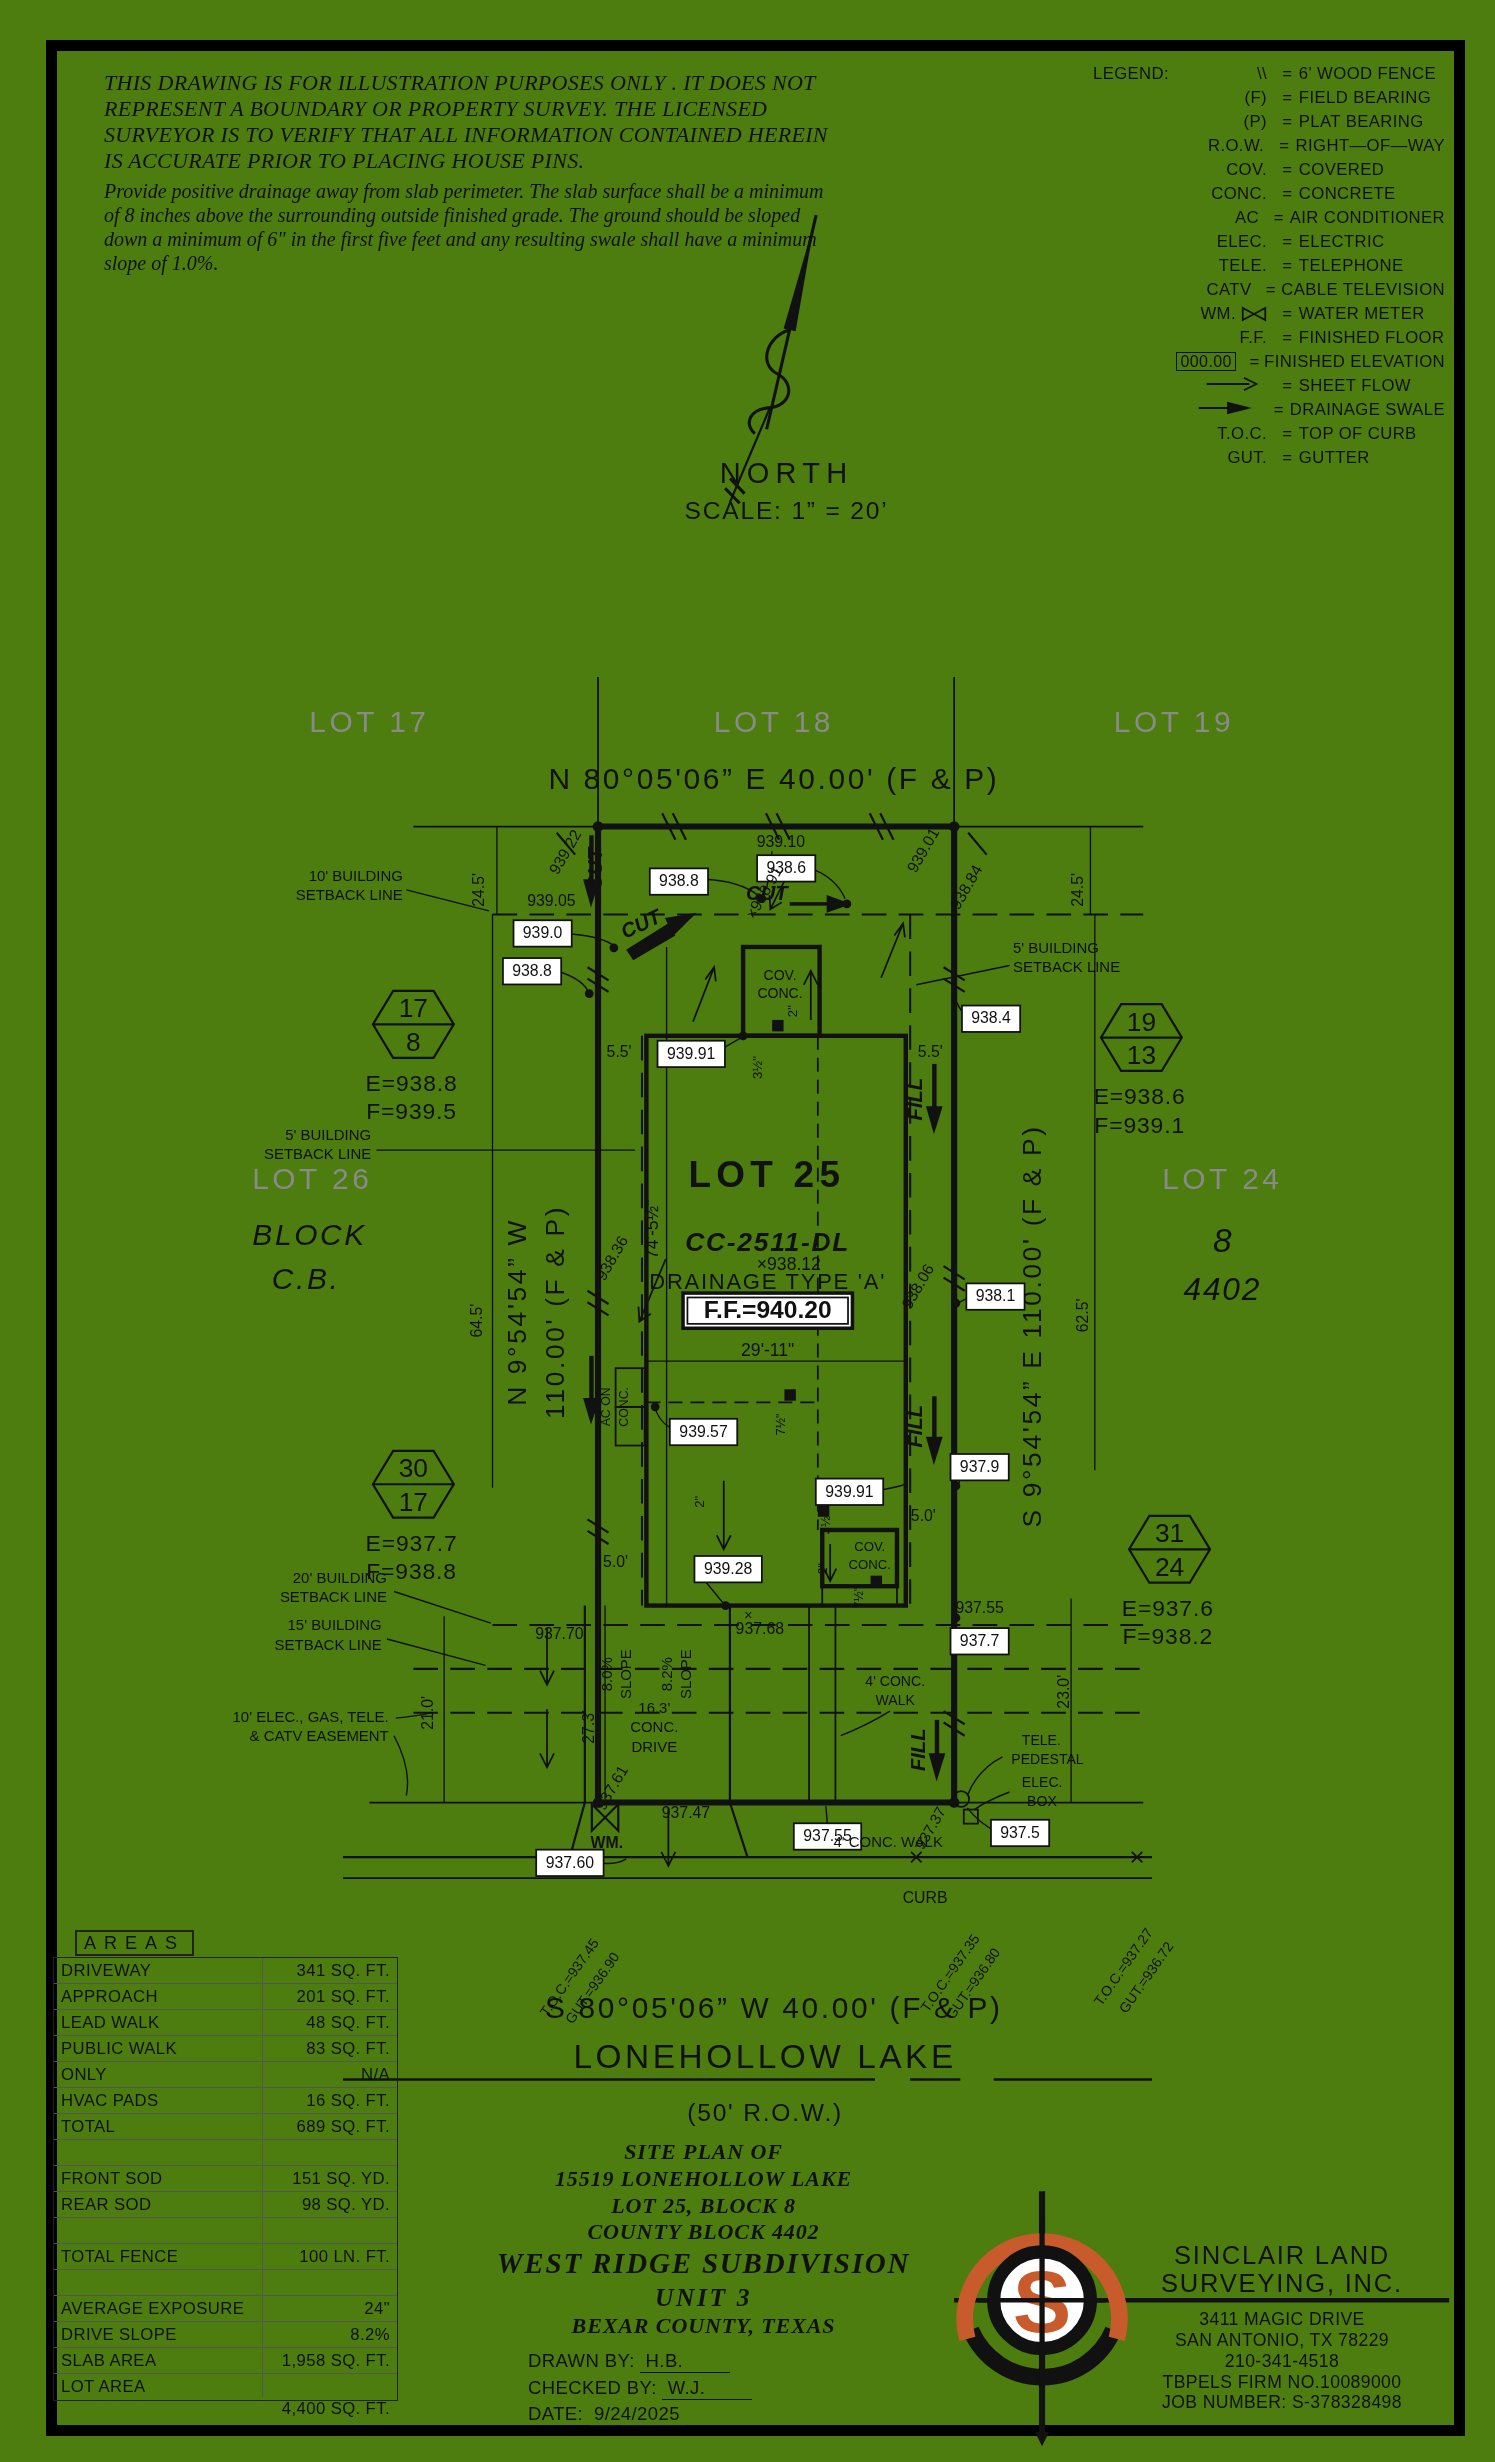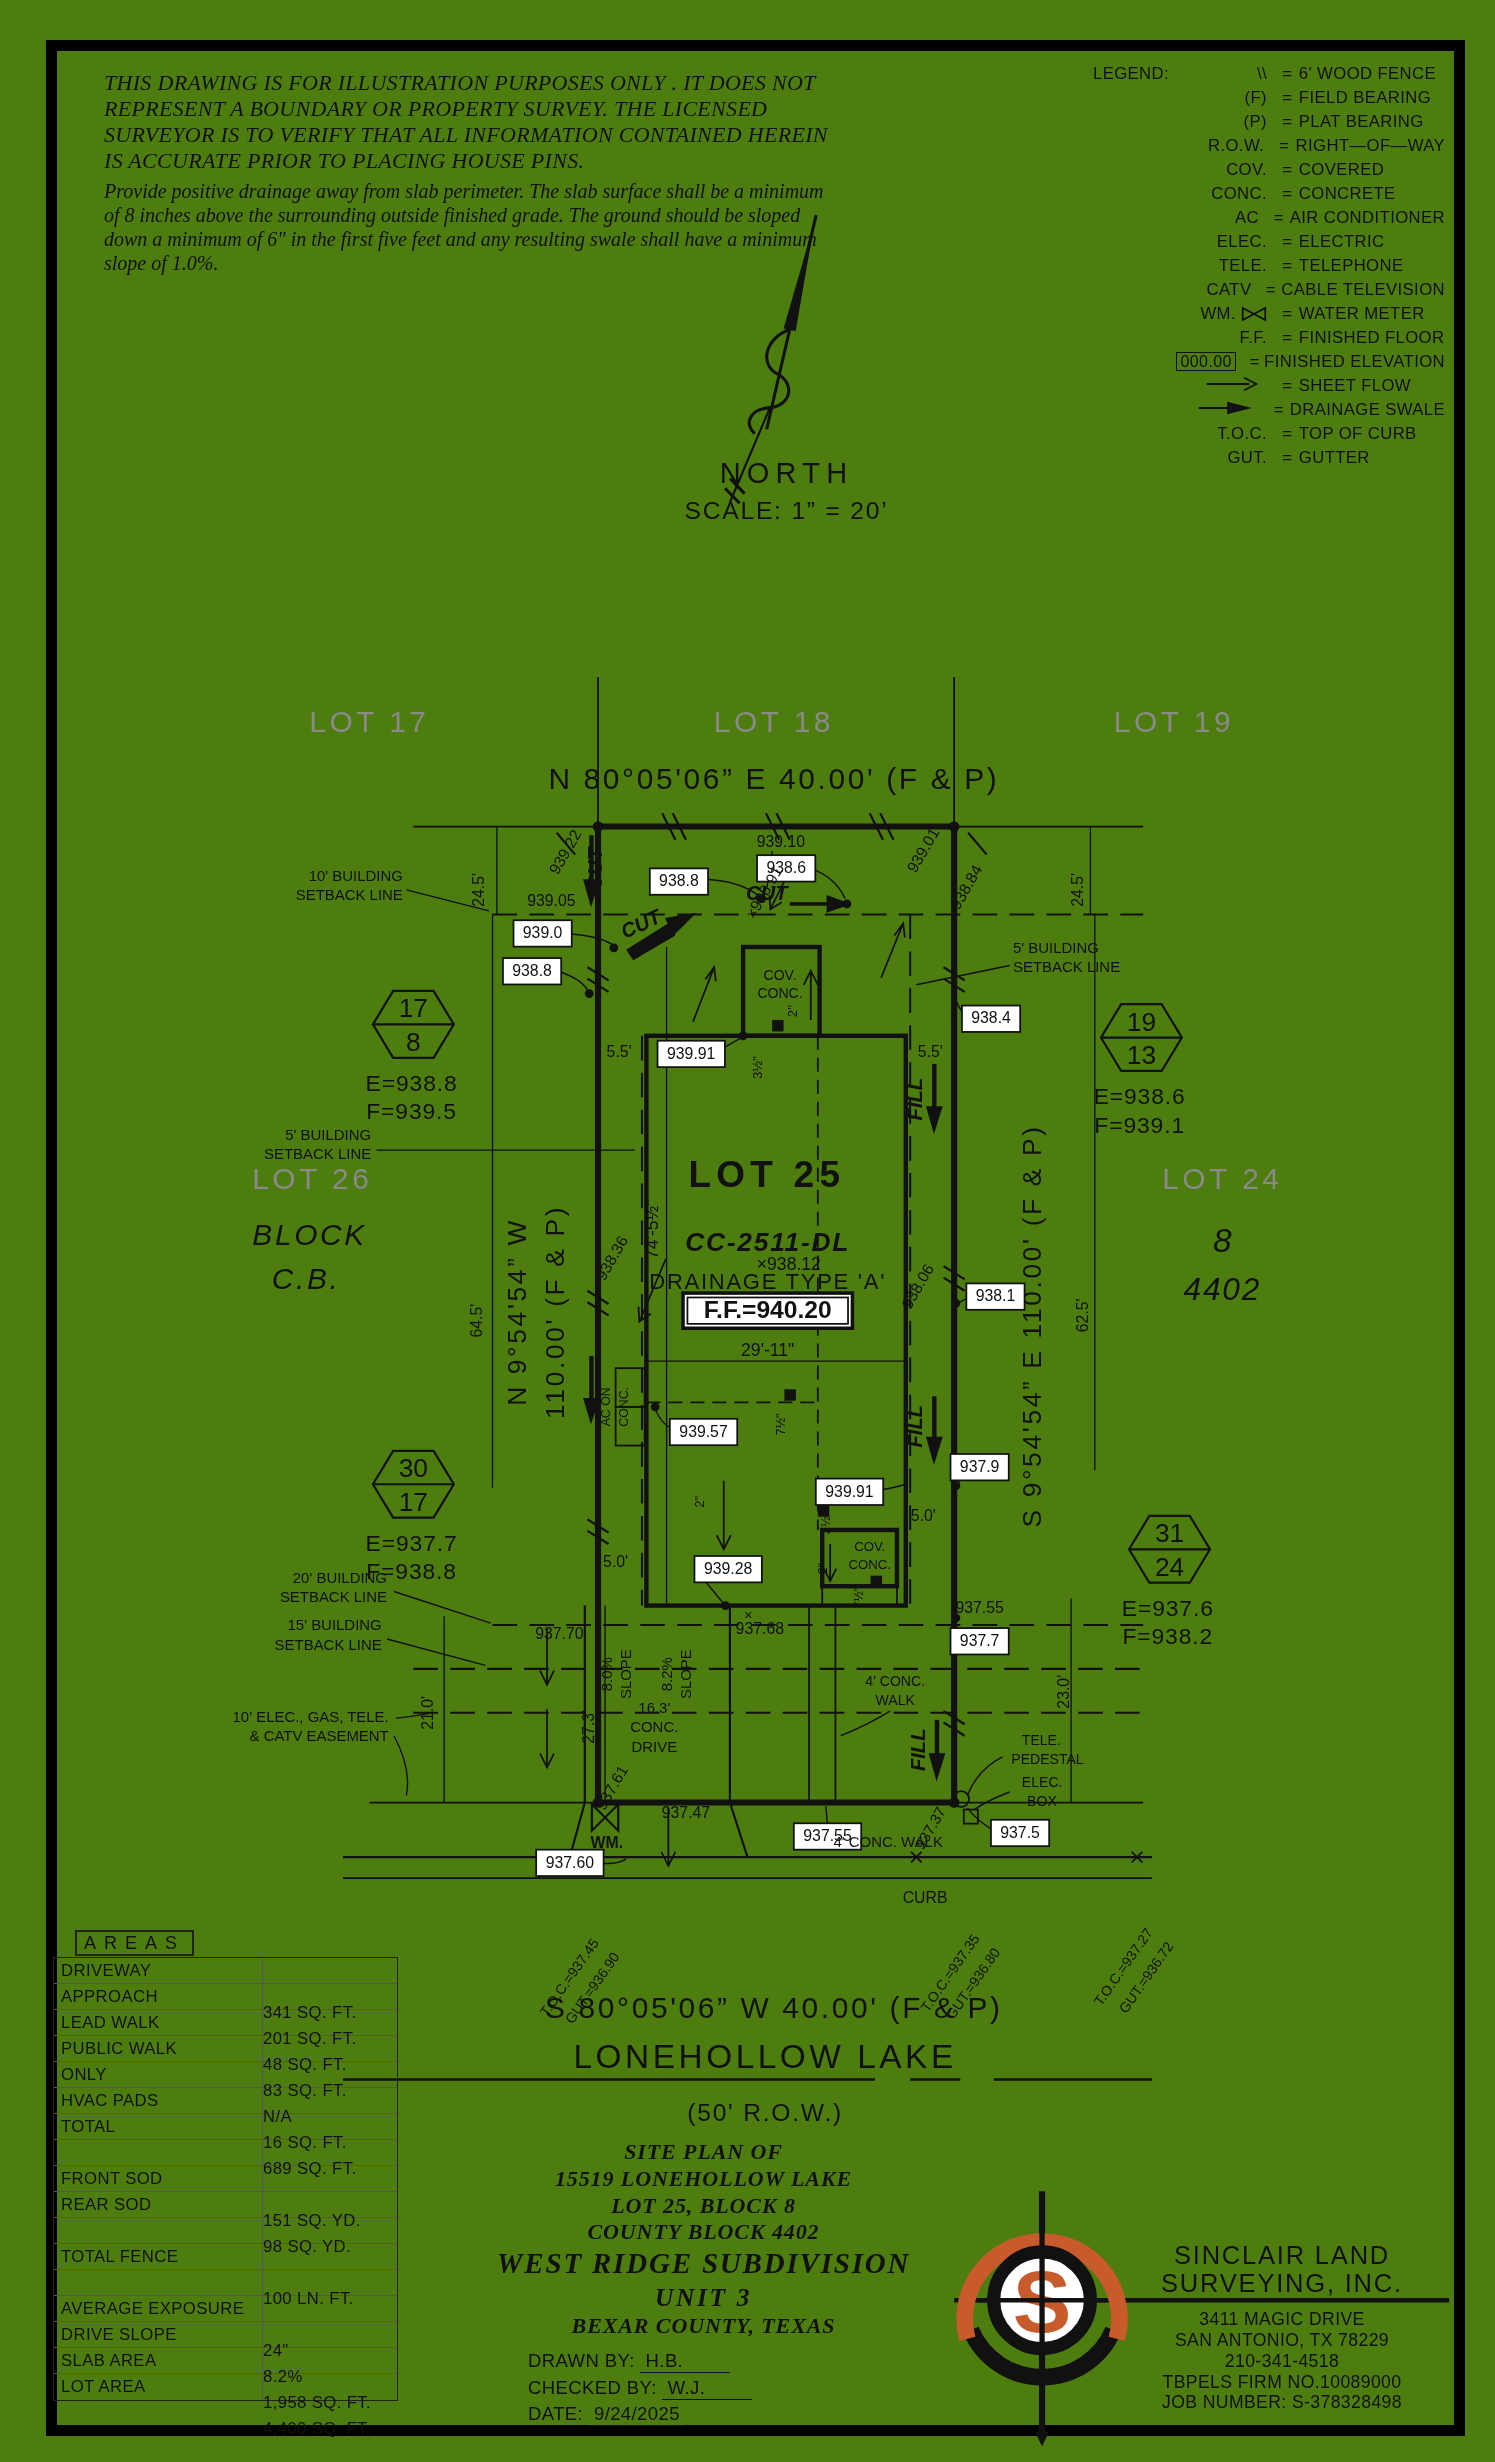--- a/index.html
+++ b/index.html
@@ -16,23 +16,23 @@
   .lgeq{width:23px;text-align:center;}
   .lgdesc{flex:1;white-space:nowrap;}
   .lgbox{border:1.3px solid #111;padding:0 3.5px;font-size:16px;}
   #northblk{left:646px;top:457px;width:281px;text-align:center;}
   #northblk .n1{font-size:29px;letter-spacing:6.2px;}
   #northblk .n2{font-size:24.6px;letter-spacing:1.8px;margin-top:7px;}
   #areas-hdr{left:75px;top:1930px;width:119px;height:26px;border:2.2px solid #222;box-sizing:border-box;
      text-align:center;font-size:18px;letter-spacing:8px;line-height:23px;}
   #areas{left:53px;top:1957px;width:345px;border:1.8px solid #222;box-sizing:border-box;}
   .arow{display:flex;height:26px;border-bottom:1.3px solid #555;box-sizing:border-box;}
-  .arow:last-child{border-bottom:none;}
+  .arow:last-child{border-bottom:none;flex-direction:column;}
   .acell1{width:209px;padding:2.6px 0 0 7px;box-sizing:border-box;border-right:1.3px solid #555;font-size:16.7px;letter-spacing:0.4px;}
-  .acell2{flex:1;padding:2.6px 7px 0 0;text-align:left;font-size:16.7px;letter-spacing:0.4px;margin-top:42px;}
+  .acell2{flex:1;padding:2.6px 7px 0 0;text-align:right;font-size:16.7px;letter-spacing:0.4px;}
   #titleblk{left:475px;top:2139px;width:457px;text-align:center;font-family:"Liberation Serif",serif;font-weight:bold;font-style:italic;}
   .tl{line-height:1.22;}
   .t26{font-size:22px;letter-spacing:0.9px;}
   .t34{font-size:29px;letter-spacing:1.8px;}
   .t30{font-size:25.5px;letter-spacing:2.6px;font-family:Liberation Serif, serif;}
   #signoff{left:528px;top:2350px;width:352px;font-family:"Liberation Sans",sans-serif;font-style:normal;font-weight:normal;font-size:18.5px;letter-spacing:0.4px;}
   #signoff div{margin-bottom:3.5px;}
   .uval{display:inline-block;min-width:79px;text-align:left;border-bottom:1.8px solid #111;padding:0 5.3px;}
   #firmtxt{left:1115px;top:2241px;width:334px;text-align:center;}
   #firmtxt .f1{font-size:25.5px;letter-spacing:1.8px;line-height:1.1;}

